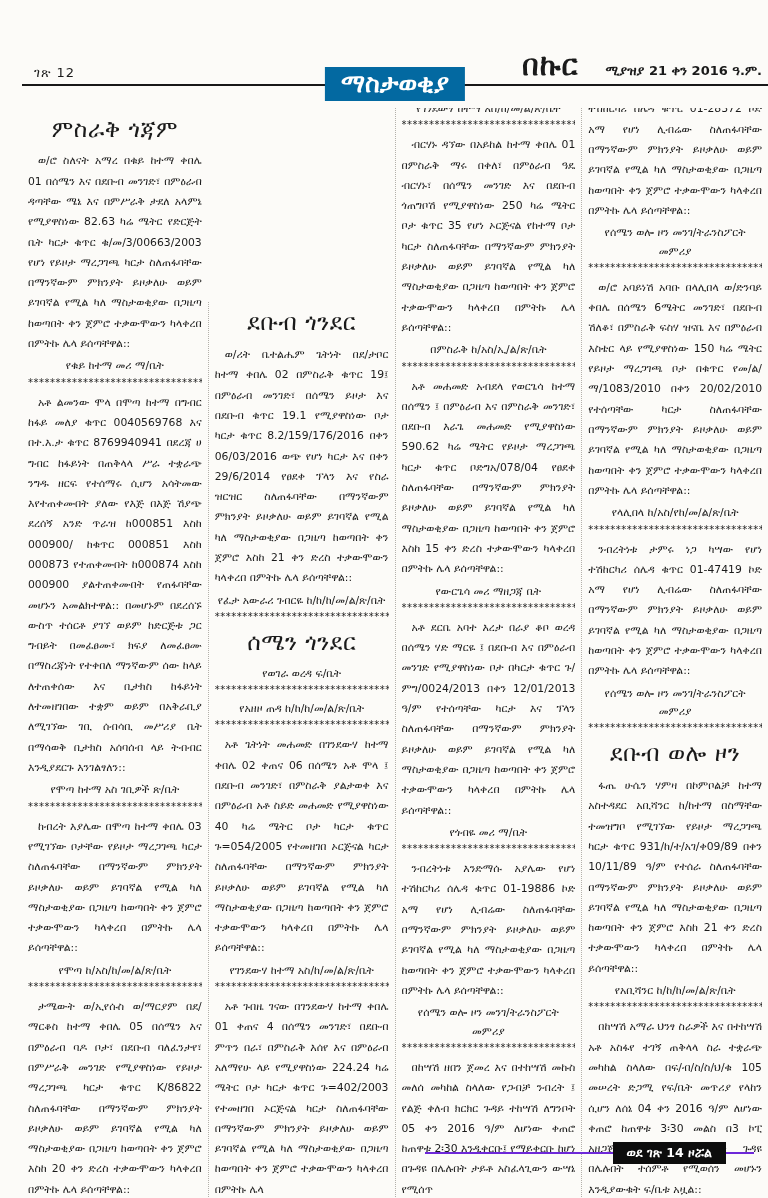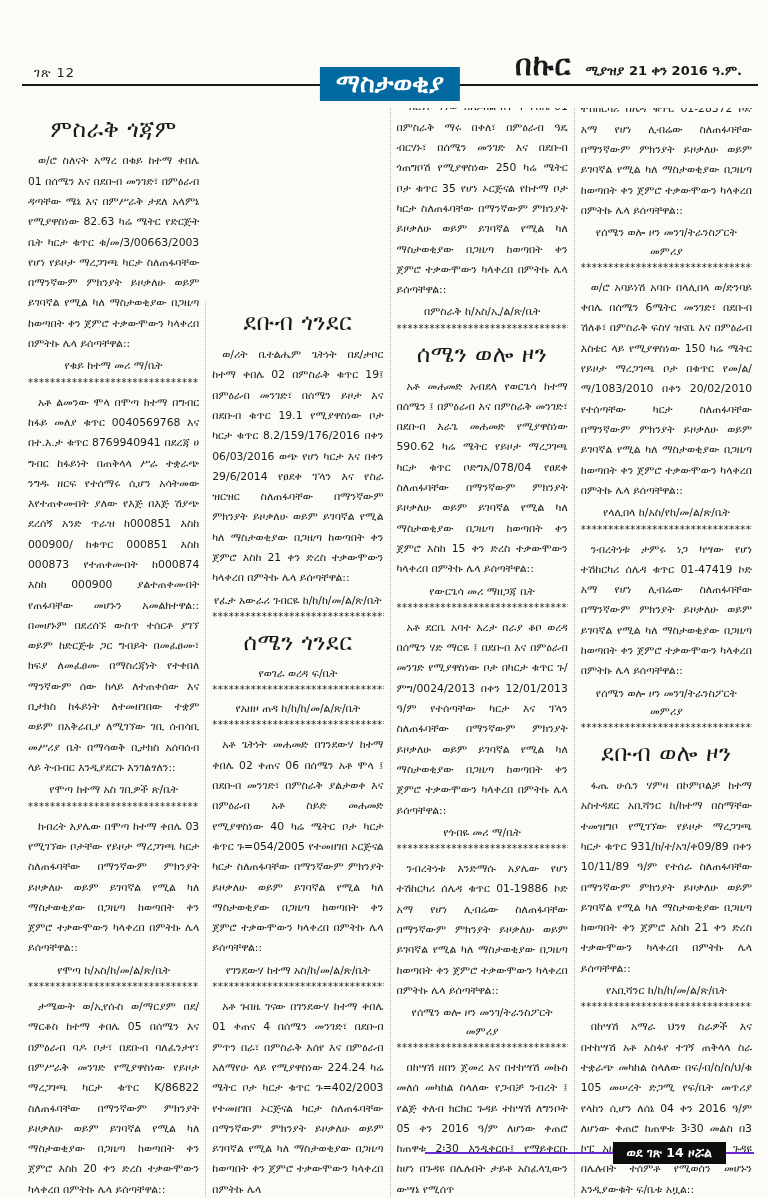--- a/index.html
+++ b/index.html
@@ -6,33 +6,33 @@
   html, body { width: 768px; height: 1198px; }
   body {
     background: #f6f5f1;
     font-family: "DejaVu Sans", "Liberation Sans", sans-serif;
     color: #1a1a1a;
     overflow: hidden;
   }
   .page {
     width: 768px; height: 1198px;
     background: #fcfbf8;
-    padding: 46px 10px 8px 22px;
+    padding: 46px 0 8px 22px;
     position: relative;
   }
   
   .header { position: relative; height: 40px; border-bottom: 2px solid #181818; }
   .page-label { position: absolute; left: 12px; bottom: 3px; font-size: 13px; letter-spacing: 1px; }
   .masthead-box {
     position: absolute; left: 50%; bottom: -17px; transform: translateX(-50%);
     background: #0369a1; color: #ffffff;
     font-size: 25px; font-weight: bold; line-height: 1.2;
     padding: 2px 16px; z-index: 2; white-space: nowrap;
   }
-  .paper-info { position: absolute; right: 16px; bottom: 1px; display: flex; align-items: baseline; gap: 14px; }
+  .paper-info { position: absolute; right: 6px; bottom: 1px; display: flex; align-items: baseline; gap: 27px; }
   .paper-name { font-size: 29px; font-weight: bold; letter-spacing: 1px; }
   .paper-date { font-size: 13px; font-weight: bold; white-space: nowrap; }
   
   .columns {
     display: flex; align-items: flex-end;
     margin-top: 22px; height: 1095px; overflow: hidden;
   }
   .col { flex: 1 1 0; min-width: 0; padding: 0 6px; overflow: hidden; }
   .col + .col { border-left: 1px dotted #b3b0aa; }
   .blk-tag {
@@ -96,21 +96,20 @@
         <div class="blk-stars">***********************************</div>
         <p class="blk-body">አቶ ጉበዜ ገናው በገንደውሃ ከተማ ቀበሌ 01 ቀጠና 4 በሰሜን መንገድ፣ በደቡብ ምጥን በራ፣ በምስራቅ እሰየ እና በምዕራብ አለማየሁ ላይ የሚያዋስነው 224.24 ካሬ ሜትር ቦታ ካርታ ቁጥር ጉ=402/2003 የተመዘገበ ኦርጅናል ካርታ ስለጠፋባቸው በማንኛውም ምክንያት ይዞቃለሁ ወይም ይገባኛል የሚል ካለ ማስታወቂያው በጋዜጣ ከወጣበት ቀን ጀምሮ ተቃውሞውን ካላቀረበ በምትኩ ሌላ</p>
       </div>
       <div class="col">
         <p class="blk-body_cont">ይሰጣቸዋል::</p>
         <div class="blk-signature">የገንደውሃ ከተማ አስ/ከ/መ/ል/ጽ/ቤት</div>
         <div class="blk-stars">***********************************</div>
         <p class="blk-body">ብርሃኑ ዳኘው በአይከል ከተማ ቀበሌ 01 በምስራቅ ማሩ በቀለ፣ በምዕራብ ዓዴ ብርሃኑ፣ በሰሜን መንገድ እና በደቡብ ጎጠግቦሽ የሚያዋስነው 250 ካሬ ሜትር ቦታ ቁጥር 35 የሆነ ኦርጅናል የከተማ ቦታ ካርታ ስለጠፋባቸው በማንኛውም ምክንያት ይዞቃለሁ ወይም ይገባኛል የሚል ካለ ማስታወቂያው በጋዜጣ ከወጣበት ቀን ጀምሮ ተቃውሞውን ካላቀረበ በምትኩ ሌላ ይሰጣቸዋል::</p>
         <div class="blk-signature">በምስራቅ ከ/አስ/ኢ/ል/ጽ/ቤት</div>
         <div class="blk-stars">***********************************</div>
-        <h2 class="blk-headline">ሰሜን ወሎ ዞን</h2>
         <p class="blk-body">አቶ መሐመድ አብደላ የወርጌሳ ከተማ በሰሜን ፤ በምዕራብ እና በምስራቅ መንገድ፣ በደቡብ እራጌ መሐመድ የሚያዋስነው 590.62 ካሬ ሜትር የይዞታ ማረጋገጫ ካርታ ቁጥር ቦድግአ/078/04 የፀደቀ ስለጠፋባቸው በማንኛውም ምክንያት ይዞቃለሁ ወይም ይገባኛል የሚል ካለ ማስታወቂያው በጋዜጣ ከወጣበት ቀን ጀምሮ እስከ 15 ቀን ድረስ ተቃውሞውን ካላቀረበ በምትኩ ሌላ ይሰጣቸዋል::</p>
         <div class="blk-signature">የውርጌሳ መሪ ማዘጋጃ ቤት</div>
         <div class="blk-stars">***********************************</div>
         <p class="blk-body">አቶ ደርቤ አባተ እረታ በራያ ቆቦ ወረዳ በሰሜን ሃድ ማርዬ ፤ በደቡብ እና በምዕራብ መንገድ የሚያዋስነው ቦታ በካርታ ቁጥር ጉ/ምግ/0024/2013 በቀን 12/01/2013 ዓ/ም የተሰጣቸው ካርታ እና ፕላን ስለጠፋባቸው በማንኛውም ምክንያት ይዞቃለሁ ወይም ይገባኛል የሚል ካለ ማስታወቂያው በጋዜጣ ከወጣበት ቀን ጀምሮ ተቃውሞውን ካላቀረበ በምትኩ ሌላ ይሰጣቸዋል::</p>
         <div class="blk-signature">የጎብዬ መሪ ማ/ቤት</div>
         <div class="blk-stars">***********************************</div>
         <p class="blk-body">ንብረትነቱ እንድማሱ አያሌው የሆነ ተሽከርካሪ ሰሌዳ ቁጥር 01-19886 ኮድ አማ የሆነ ሊብሬው ስለጠፋባቸው በማንኛውም ምክንያት ይዞቃለሁ ወይም ይገባኛል የሚል ካለ ማስታወቂያው በጋዜጣ ከወጣበት ቀን ጀምሮ ተቃውሞውን ካላቀረበ በምትኩ ሌላ ይሰጣቸዋል::</p>
         <div class="blk-signature">የሰሜን ወሎ ዞን መንገ/ትራንስፖርት መምሪያ</div>
         <div class="blk-stars">***********************************</div>
         <p class="blk-body">በከሣሽ ዘበን ጀመረ እና በተከሣሽ መኩስ መለሰ መካከል ስላለው የጋብቻ ንብረት ፤ የልጅ ቀለብ ክርክር ጉዳይ ተከሣሽ ለግንቦት 05 ቀን 2016 ዓ/ም ለሆነው ቀጠሮ ከጠዋቱ 2፡30 እንዲቀርቡ፤ የማይቀርቡ ከሆነ በጉዳዩ በሌሉበት ታይቶ አስፈላጊውን ውሣኔ የሚሰጥ</p>

